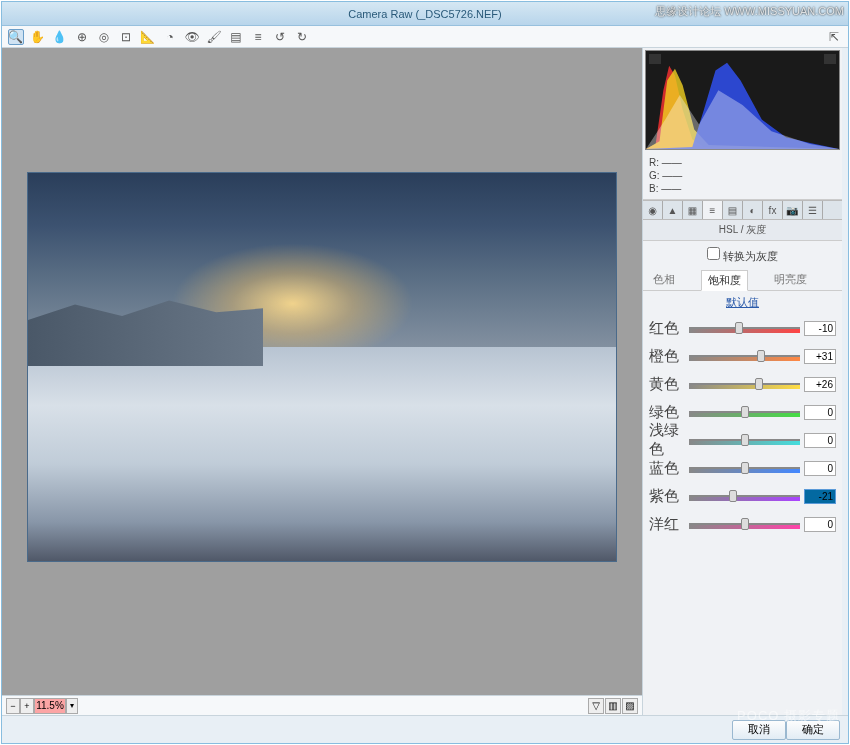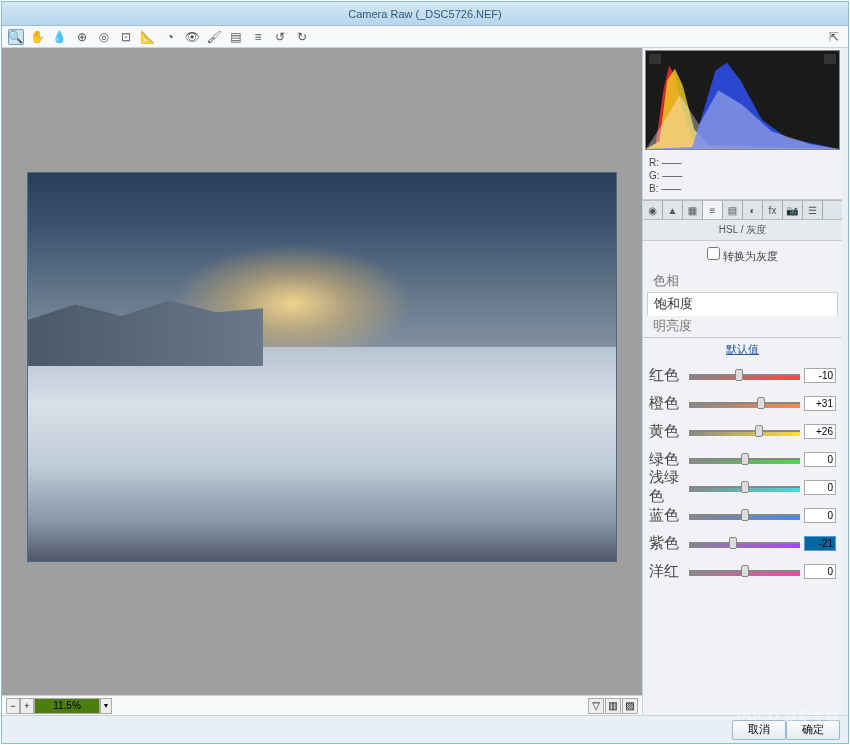--- a/index.html
+++ b/index.html
@@ -11,39 +11,39 @@
 .tool.selected { border: 1px solid #6a9ec9; background: #d0e3f3; border-radius: 2px; }
 .tool-right { margin-left: auto; }
 .main { display: flex; height: calc(100% - 24px - 22px - 28px); }
 .preview-area { width: 640px; background: #9f9f9f; position: relative; display: flex; align-items: center; justify-content: center; }
 .preview-img { width: 590px; height: 390px; margin-top: -30px; background: linear-gradient(180deg, #364a66 0%, #3a506e 10%, #4b5f78 16%, #5a6a7c 22%, #d4b47a 28%, #f0d090 34%, #e8d8b0 38%, #b8c4d2 45%, #d8e0e8 60%, #c0ccd8 75%, #8896a8 90%, #505868 100%); border: 1px solid #4a6a8a; position: relative; overflow: hidden; }
 .preview-img::before { content: ""; position: absolute; top: 0; left: 0; right: 0; height: 45%; background: radial-gradient(ellipse 200px 100px at 45% 75%, rgba(255,220,140,0.9) 0%, rgba(255,200,100,0.4) 30%, transparent 60%), linear-gradient(180deg, #2a3e5a 0%, #3c5270 30%, #5a6e84 60%, #8290a0 100%); }
 .preview-img::after { content: ""; position: absolute; top: 30%; left: 0; right: 60%; height: 20%; background: linear-gradient(90deg, #4a5868, #5a6878, #6a7888); clip-path: polygon(0 40%, 20% 20%, 40% 35%, 60% 15%, 80% 30%, 100% 25%, 100% 100%, 0 100%); }
 .bottom-bar { position: absolute; bottom: 0; left: 0; right: 0; height: 20px; background: #f6f8fa; border-top: 1px solid #c8d4dc; display: flex; align-items: center; padding: 0 4px; font-size: 10px; }
 .zoom-box { display: flex; align-items: center; gap: 0; }
 .zoom-btn { width: 14px; height: 16px; border: 1px solid #aaa; background: #eee; font-size: 9px; text-align: center; line-height: 14px; cursor: pointer; }
-.zoom-val { width: 66px; height: 16px; border: 1px solid #aaa; background: #4d7c0f; font-size: 10px; text-align: center; line-height: 14px; }
+.zoom-val { width: 32px; height: 16px; border: 1px solid #aaa; background: #fca5a5; font-size: 10px; text-align: center; line-height: 14px; }
 .zoom-dd { width: 12px; height: 16px; border: 1px solid #aaa; background: #eee; font-size: 8px; text-align: center; line-height: 14px; }
 .bottom-right { margin-left: auto; display: flex; gap: 1px; }
 .br-btn { width: 16px; height: 16px; border: 1px solid #aaa; background: #eee; cursor: pointer; font-size: 10px; text-align: center; line-height: 14px; }
 .side-panel { width: 200px; background: #f0f2f5; border-left: 1px solid #c8d4dc; display: flex; flex-direction: column; font-size: 11px; }
 .histogram { height: 100px; background: #1a1a1a; position: relative; margin: 2px; border: 1px solid #888; }
 .hist-svg { width: 100%; height: 100%; }
 .hist-warn { position: absolute; top: 3px; width: 12px; height: 10px; background: #333; }
 .hist-warn.left { left: 3px; }
 .hist-warn.right { right: 3px; }
 .info-box { padding: 4px 6px; font-size: 10px; color: #444; display: flex; border-bottom: 1px solid #ccc; }
 .info-col { flex: 1; line-height: 13px; }
 .panel-tabs { display: flex; background: #dde4ea; border-top: 1px solid #bbb; border-bottom: 1px solid #bbb; }
 .ptab { width: 20px; height: 18px; border-right: 1px solid #aaa; display: flex; align-items: center; justify-content: center; font-size: 10px; cursor: pointer; color: #555; }
 .ptab.active { background: #f0f2f5; }
 .panel-title { text-align: center; padding: 3px; background: #e6eaef; border-bottom: 1px solid #ccc; color: #555; font-size: 10px; }
 .grayscale-row { padding: 6px; text-align: center; }
 .grayscale-row label { font-size: 11px; color: #444; }
-.subtabs { display: flex; padding: 0 4px; gap: 0; border-bottom: 1px solid #ccc; font-size: 13px; flex-direction: column; }
+.subtabs { display: flex; padding: 0 4px; gap: 20px; border-bottom: 1px solid #ccc; font-size: 11px; }
 .subtab { padding: 2px 6px; color: #777; cursor: pointer; }
 .subtab.active { color: #333; background: #fff; border: 1px solid #ccc; border-bottom: 1px solid #fff; margin-bottom: -1px; }
 .default-link { text-align: center; padding: 4px; }
 .default-link a { font-size: 11px; color: #2a5aaa; text-decoration: underline; cursor: pointer; }
 .slider-row { display: flex; align-items: center; padding: 2px 6px; height: 28px; }
 .slider-label { width: 36px; font-size: 15px; color: #444; }
 .slider-track { flex: 1; height: 8px; position: relative; border-radius: 2px; margin: 0 4px; }
 .slider-track::before { content: ""; position: absolute; top: 3px; left: 0; right: 0; height: 2px; background: #888; }
 .slider-thumb { position: absolute; top: -2px; width: 8px; height: 12px; background: #ddd; border: 1px solid #888; border-radius: 2px; transform: translateX(-50%); cursor: pointer; }
 .slider-val { width: 32px; height: 15px; border: 1px solid #aaa; background: #fff; font-size: 10px; text-align: right; padding-right: 2px; line-height: 13px; }
@@ -59,20 +59,21 @@
 .footer { height: 28px; background: #e8eff5; border-top: 1px solid #c8d4dc; display: flex; align-items: center; justify-content: flex-end; padding: 0 8px; }
 .btn { min-width: 54px; height: 20px; border: 1px solid #9ab8d0; background: linear-gradient(#fdfdfd, #e2ecf4); font-size: 11px; cursor: pointer; border-radius: 2px; }
 .watermark { position: absolute; top: 4px; right: 6px; font-size: 11px; color: rgba(255,255,255,.8); text-shadow: 0 0 2px #000; }
 .watermark2 { position: absolute; bottom: 20px; right: 10px; font-size: 13px; color: rgba(255,255,255,.55); font-weight: normal; letter-spacing: 1px; }
 </style>
 </head>
 <body>
 
 <div class="window">
   <div class="titlebar">Camera Raw (_DSC5726.NEF)</div>
+  <div class="watermark">思缘设计论坛  WWW.MISSYUAN.COM</div>
 
   <div class="toolbar">
     <span class="tool selected">🔍</span>
     <span class="tool">✋</span>
     <span class="tool">💧</span>
     <span class="tool">⊕</span>
     <span class="tool">◎</span>
     <span class="tool">⊡</span>
     <span class="tool">📐</span>
     <span class="tool">◔</span>

